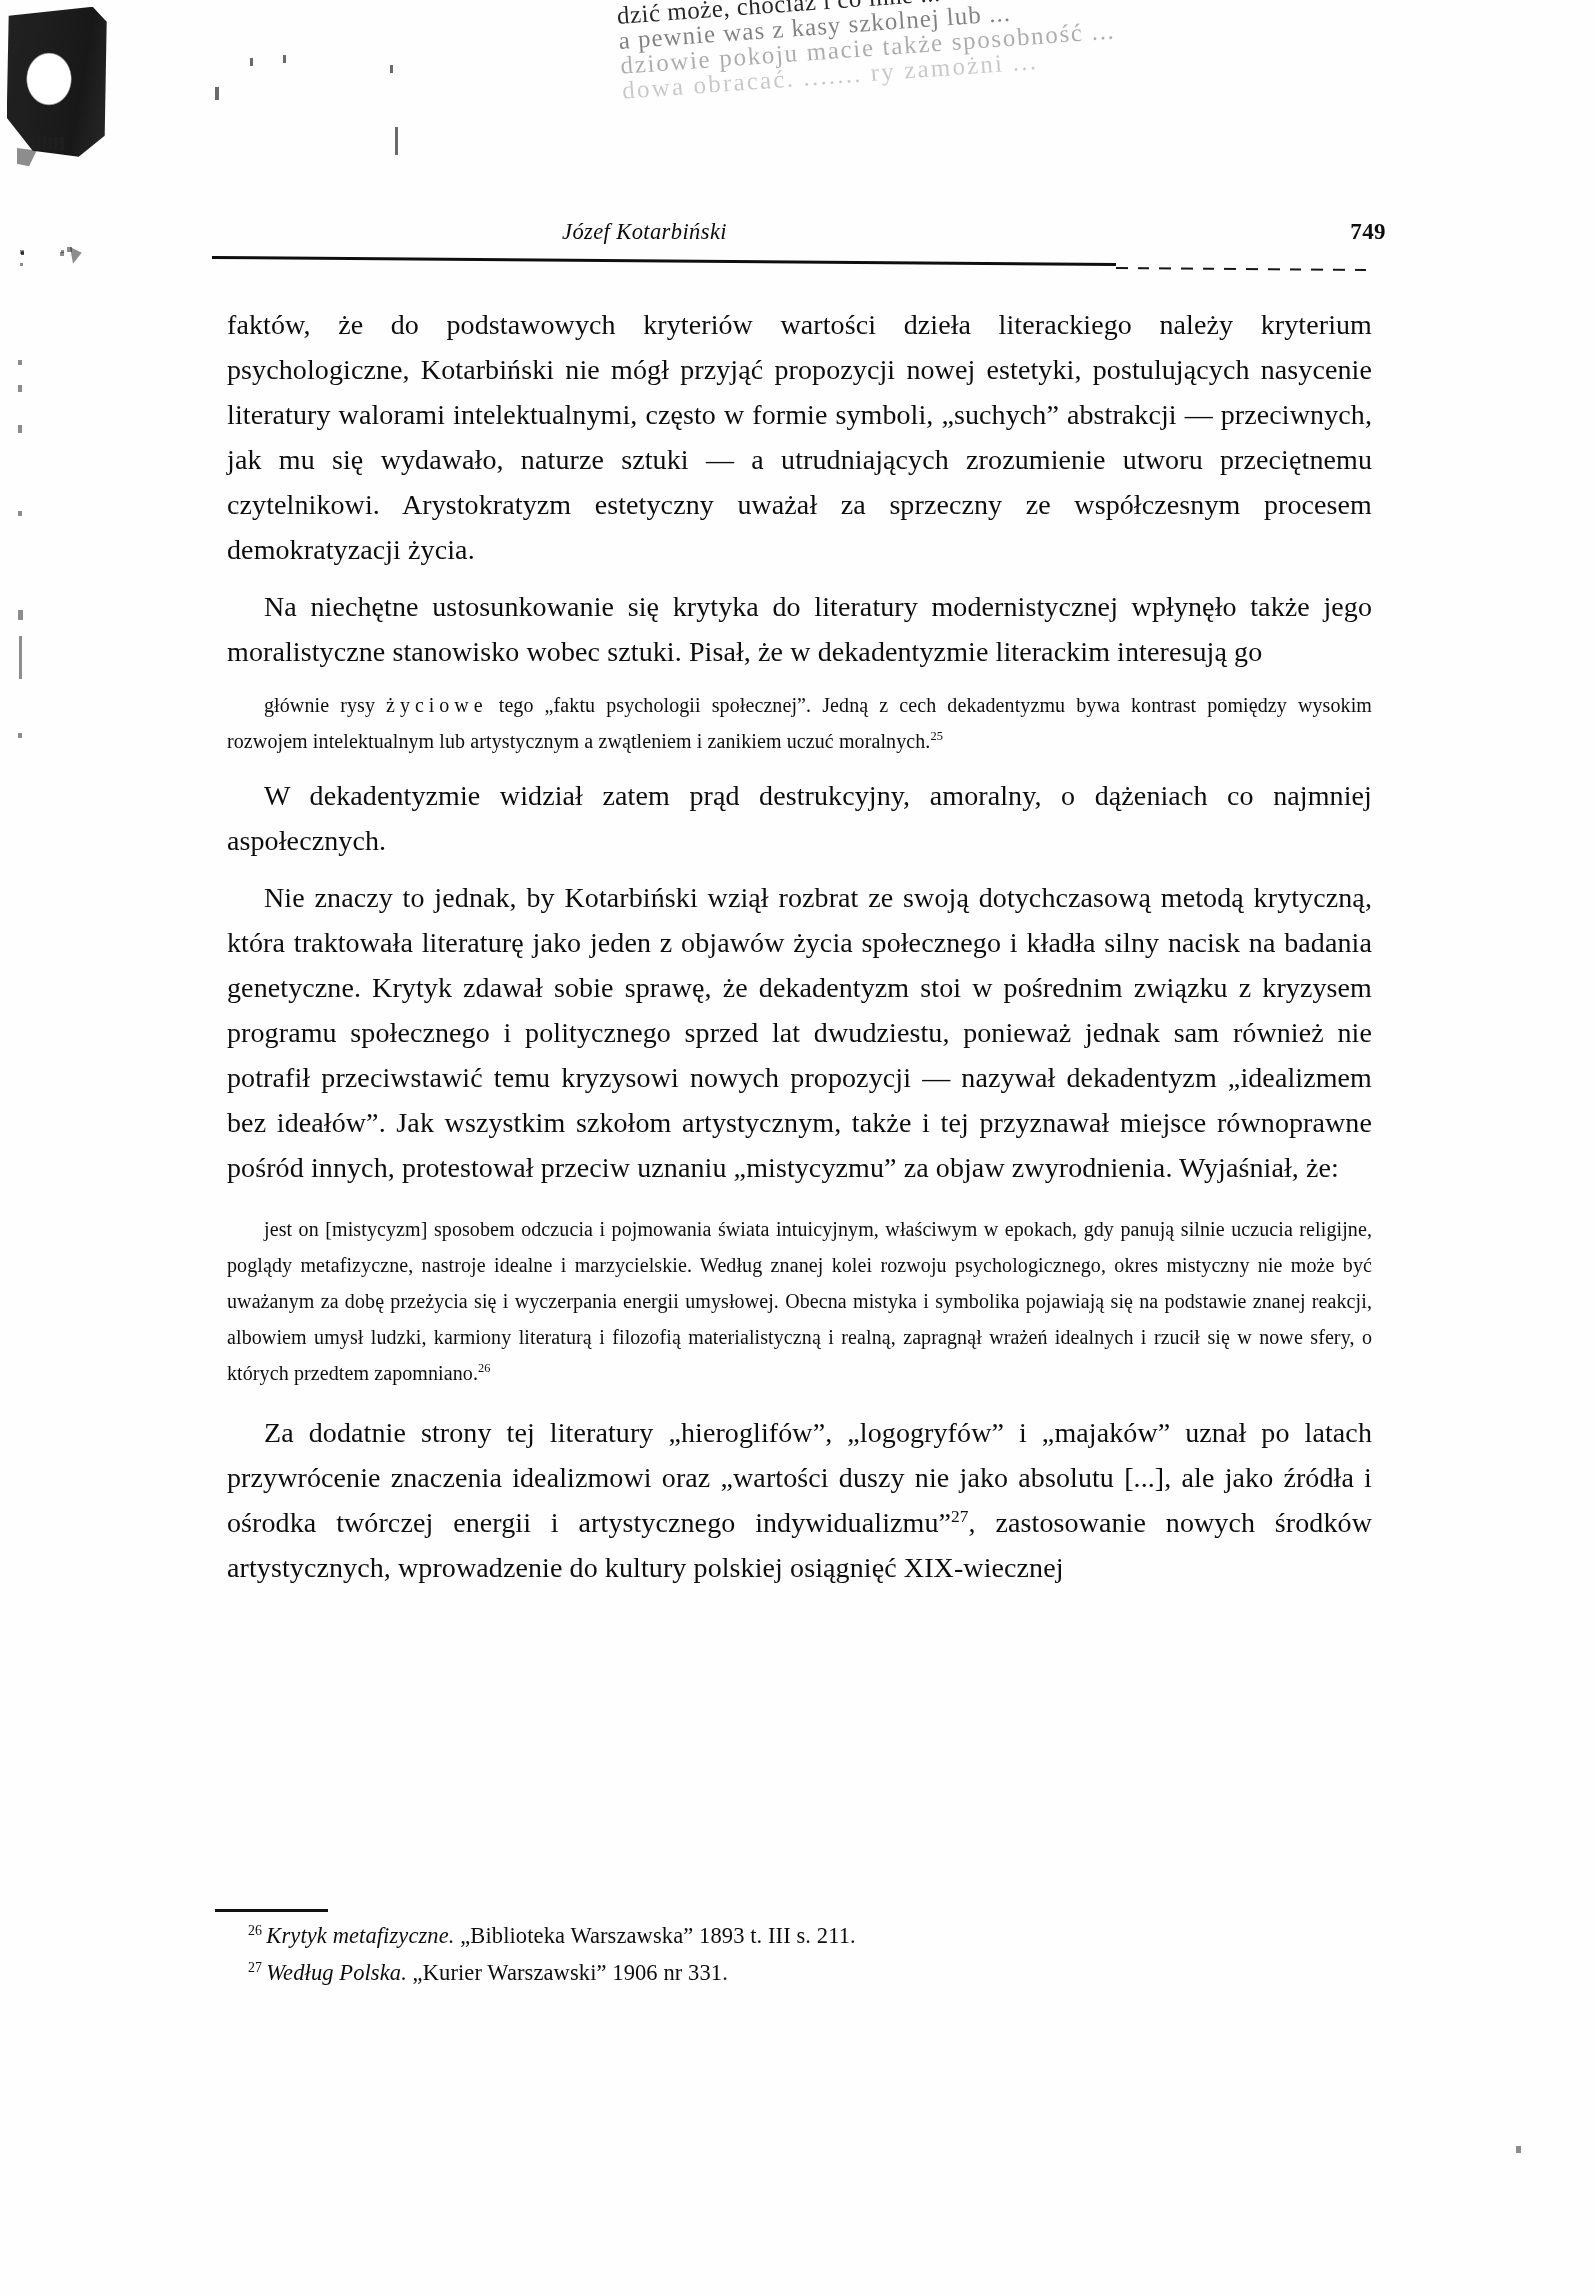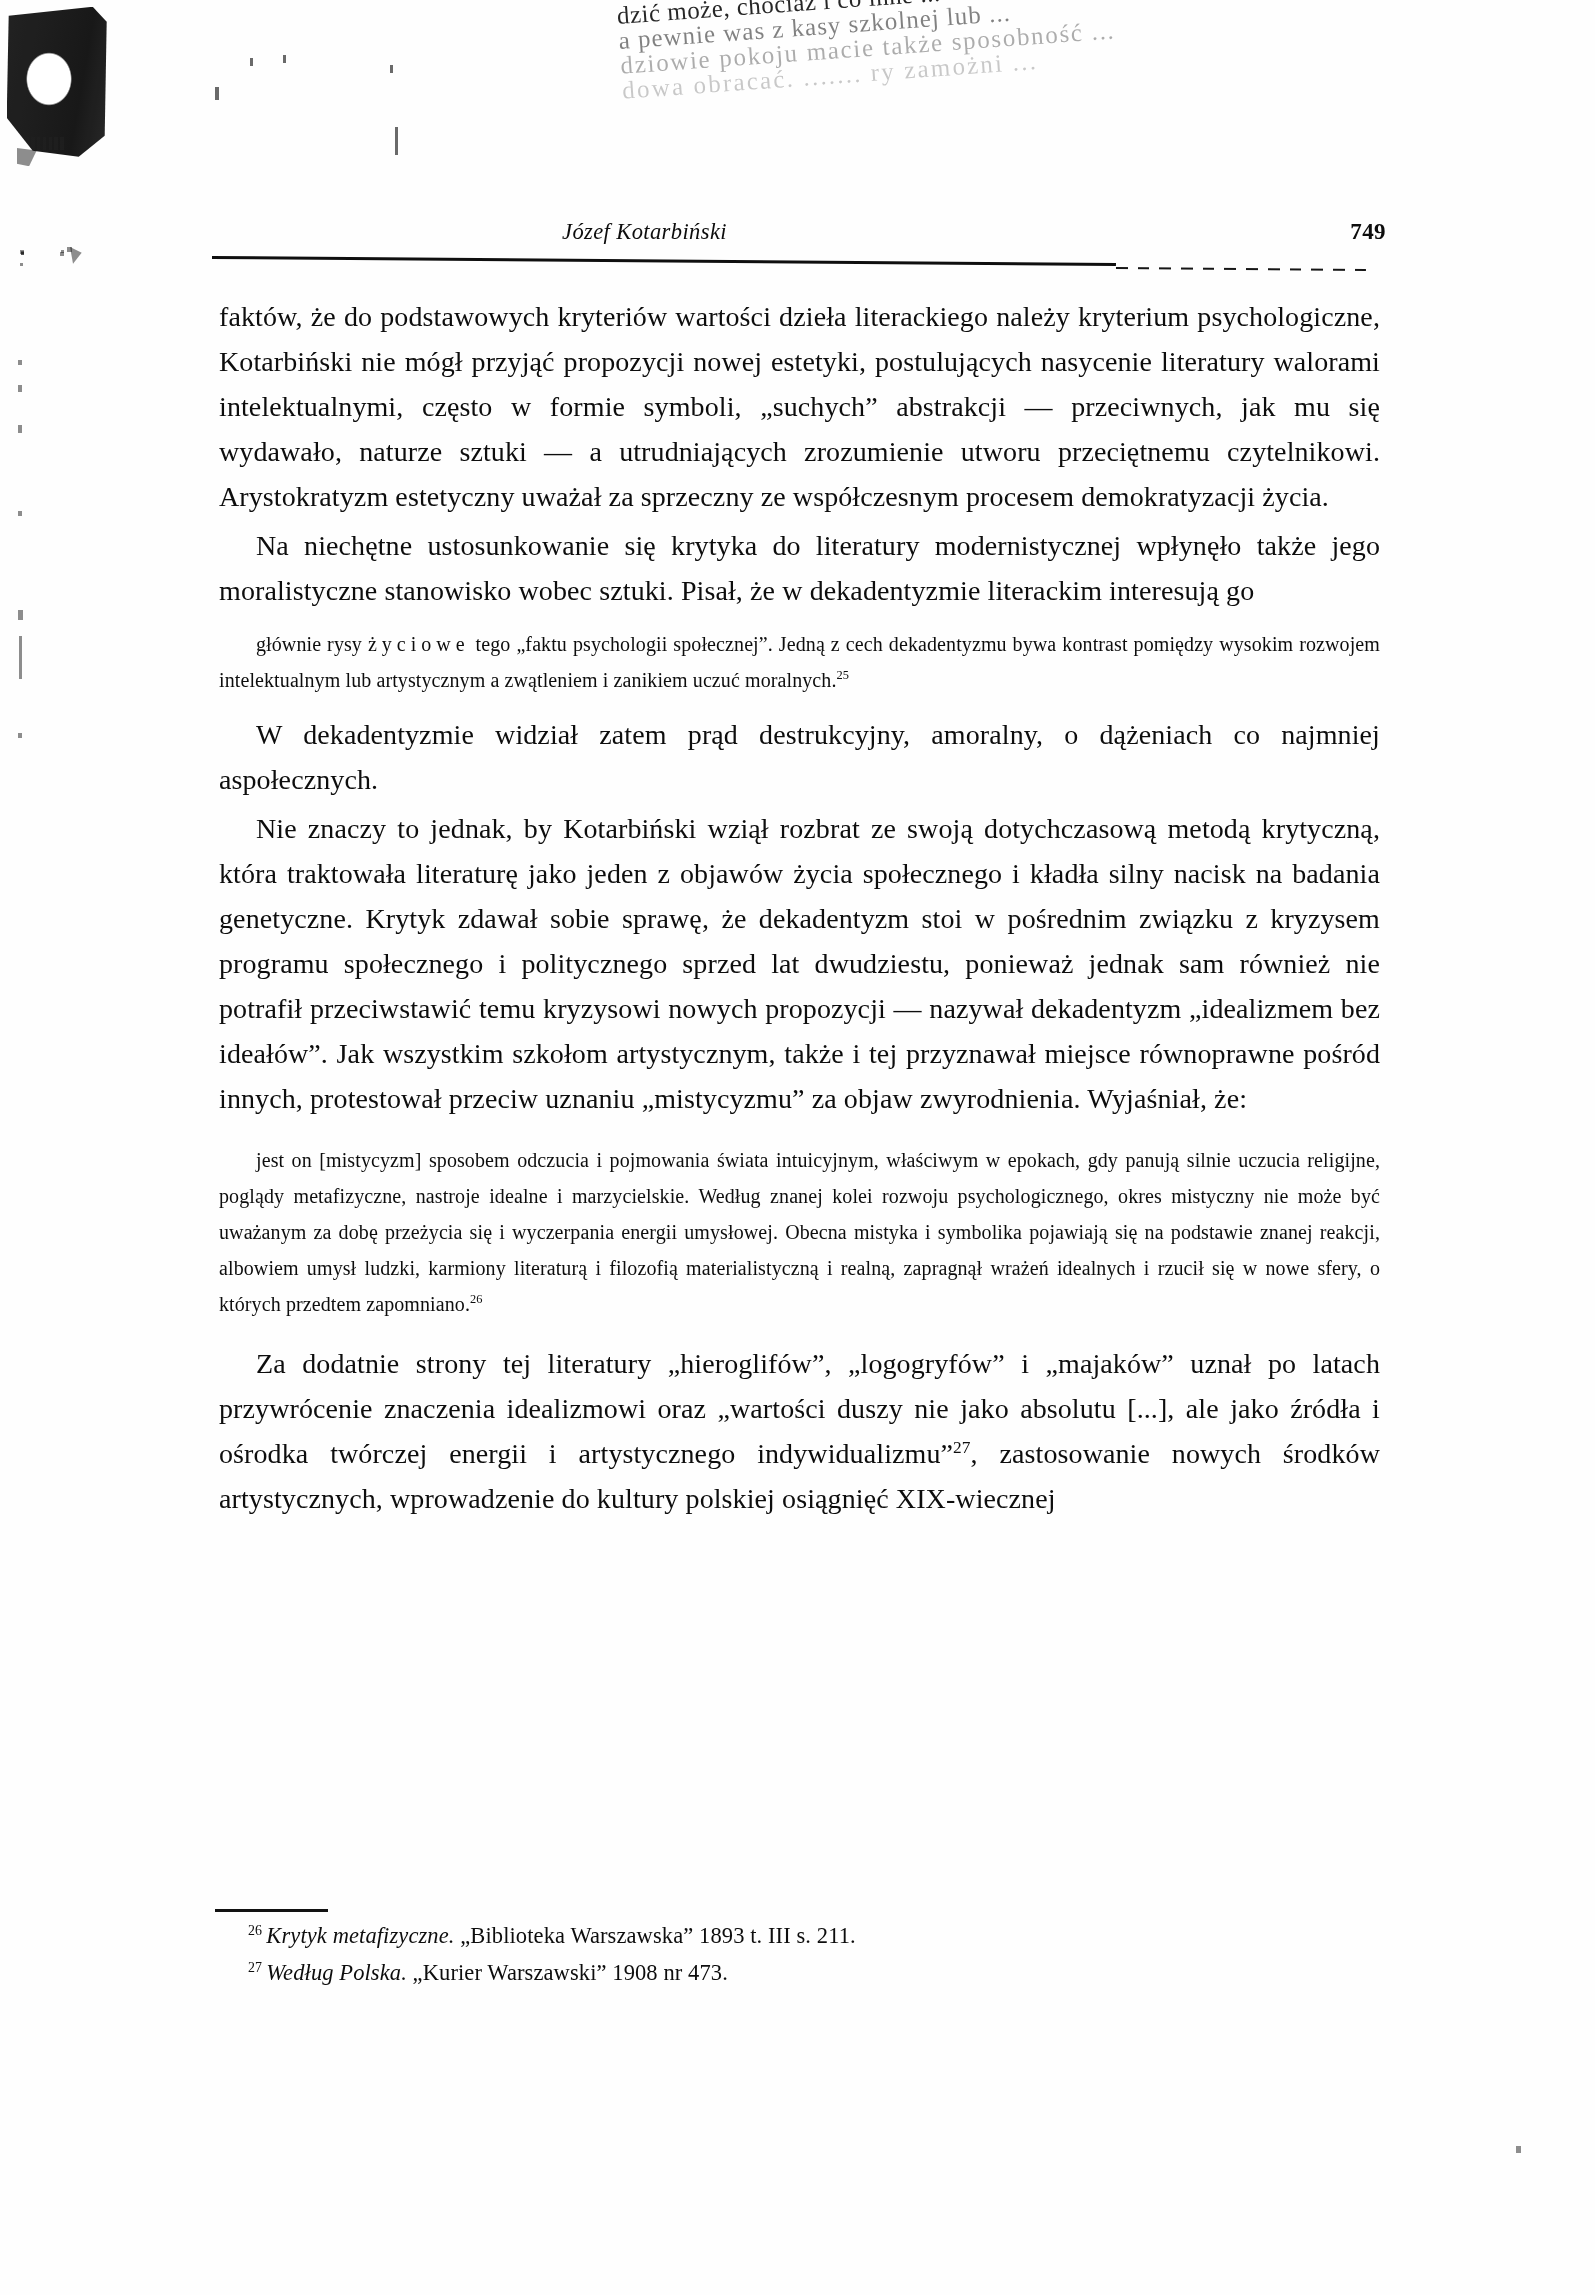--- a/index.html
+++ b/index.html
@@ -116,21 +116,21 @@
   }
 
   
   .body {
     position: absolute;
     left: 215px;
     top: 290px;
     width: 1169px;
   }
   p {
-    margin: 4px;
+    margin: 12px;
     text-align: justify;
     text-justify: inter-word;
   }
   .bodytext {
     font-size: 28px;
     line-height: 45px;
     letter-spacing: 0.1px;
     text-indent: 37px;
   }
   .bodytext.noindent { text-indent: 0; }
@@ -254,19 +254,19 @@
     <p class="quote second"><span>jest on [mistycyzm] sposobem odczucia i pojmowania świata intuicyjnym, właściwym w epokach, gdy panują silnie uczucia religijne, poglądy metafizyczne, nastroje idealne i marzycielskie. Według znanej kolei rozwoju psychologicznego, okres mistyczny nie może być uważanym za dobę przeżycia się i wyczerpania energii umysłowej. Obecna mistyka i symbolika pojawiają się na podstawie znanej reakcji, albowiem umysł ludzki, karmiony literaturą i filozofią materialistyczną i realną, zapragnął wrażeń idealnych i rzucił się w nowe sfery, o których przedtem zapomniano.</span><sup>26</sup></p>
 
     <p class="bodytext"><span>Za dodatnie strony tej literatury „hieroglifów”, „logogryfów” i „majaków” uznał po latach przywrócenie znaczenia idealizmowi oraz „wartości duszy nie jako absolutu [...], ale jako źródła i ośrodka twórczej energii i artystycznego indywidualizmu”</span><sup>27</sup><span>, zastosowanie nowych środków artystycznych, wprowadzenie do kultury polskiej osiągnięć XIX-wiecznej</span></p>
 
   </div>
 
   <div class="fn-rule"></div>
 
   <div class="footnotes">
     <p><span class="fnmark">26</span><span class="it">Krytyk metafizyczne.</span><span> „Biblioteka Warszawska” 1893 t. III s. 211.</span></p>
-    <p><span class="fnmark">27</span><span class="it">Według Polska.</span><span> „Kurier Warszawski” 1908 nr 473.</span></p>
+    <p><span class="fnmark">27</span><span class="it">Według Polska.</span><span> „Kurier Warszawski” 1906 nr 331.</span></p>
   </div>
 
   <div class="edge-dot" style="left:1516px; top:2146px; width:5px; height:6.7px;"></div>
 
 </div>
 
 
 </body></html>

